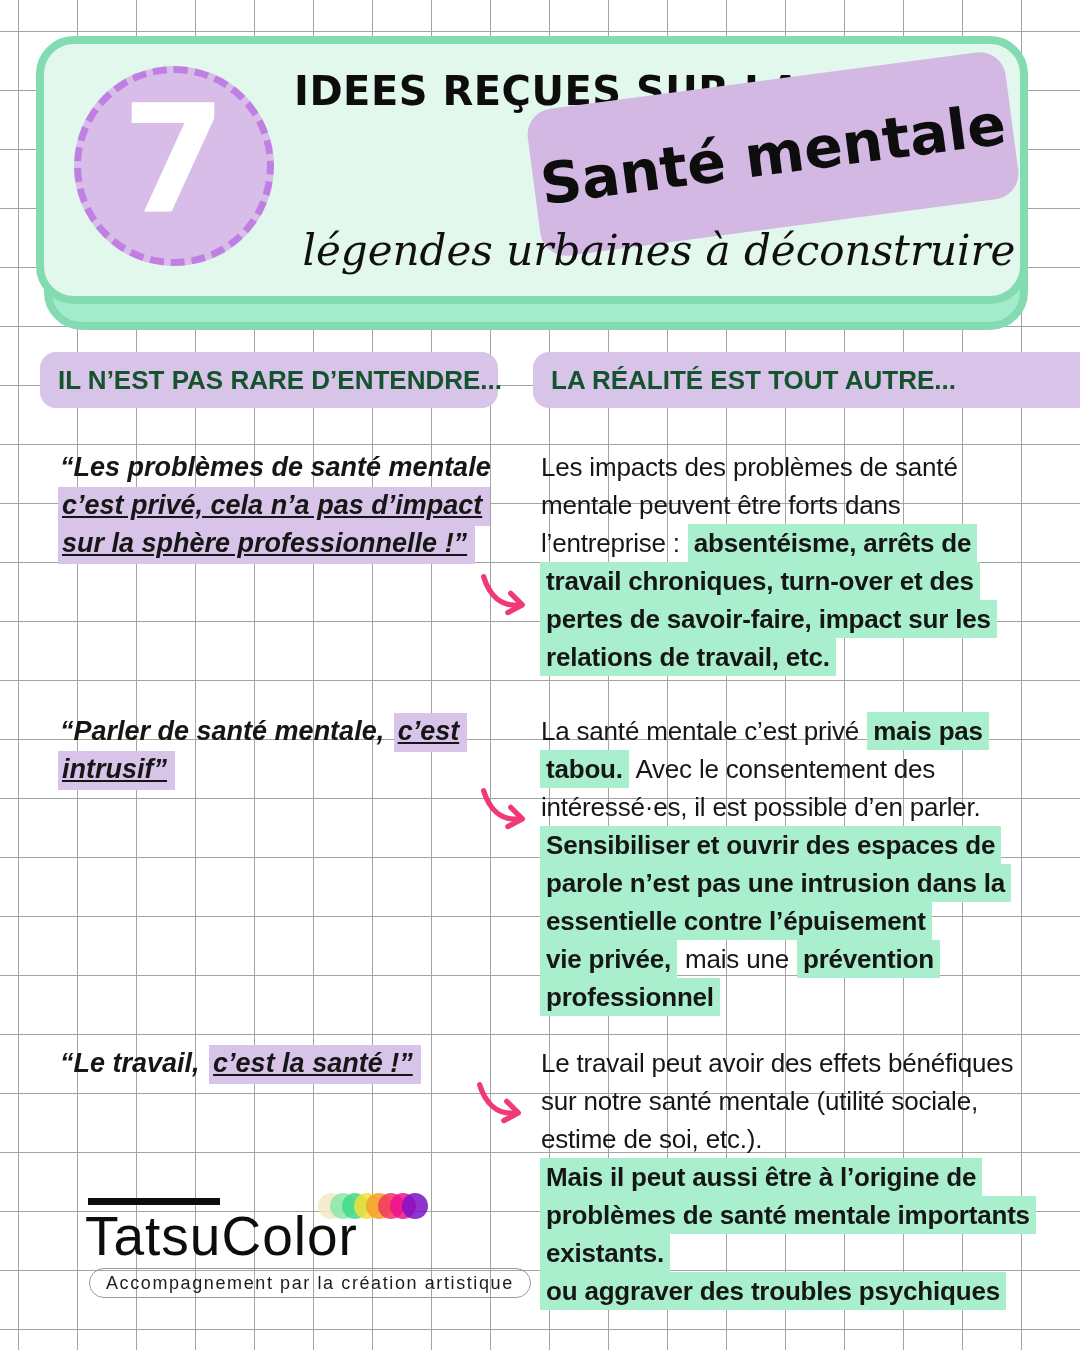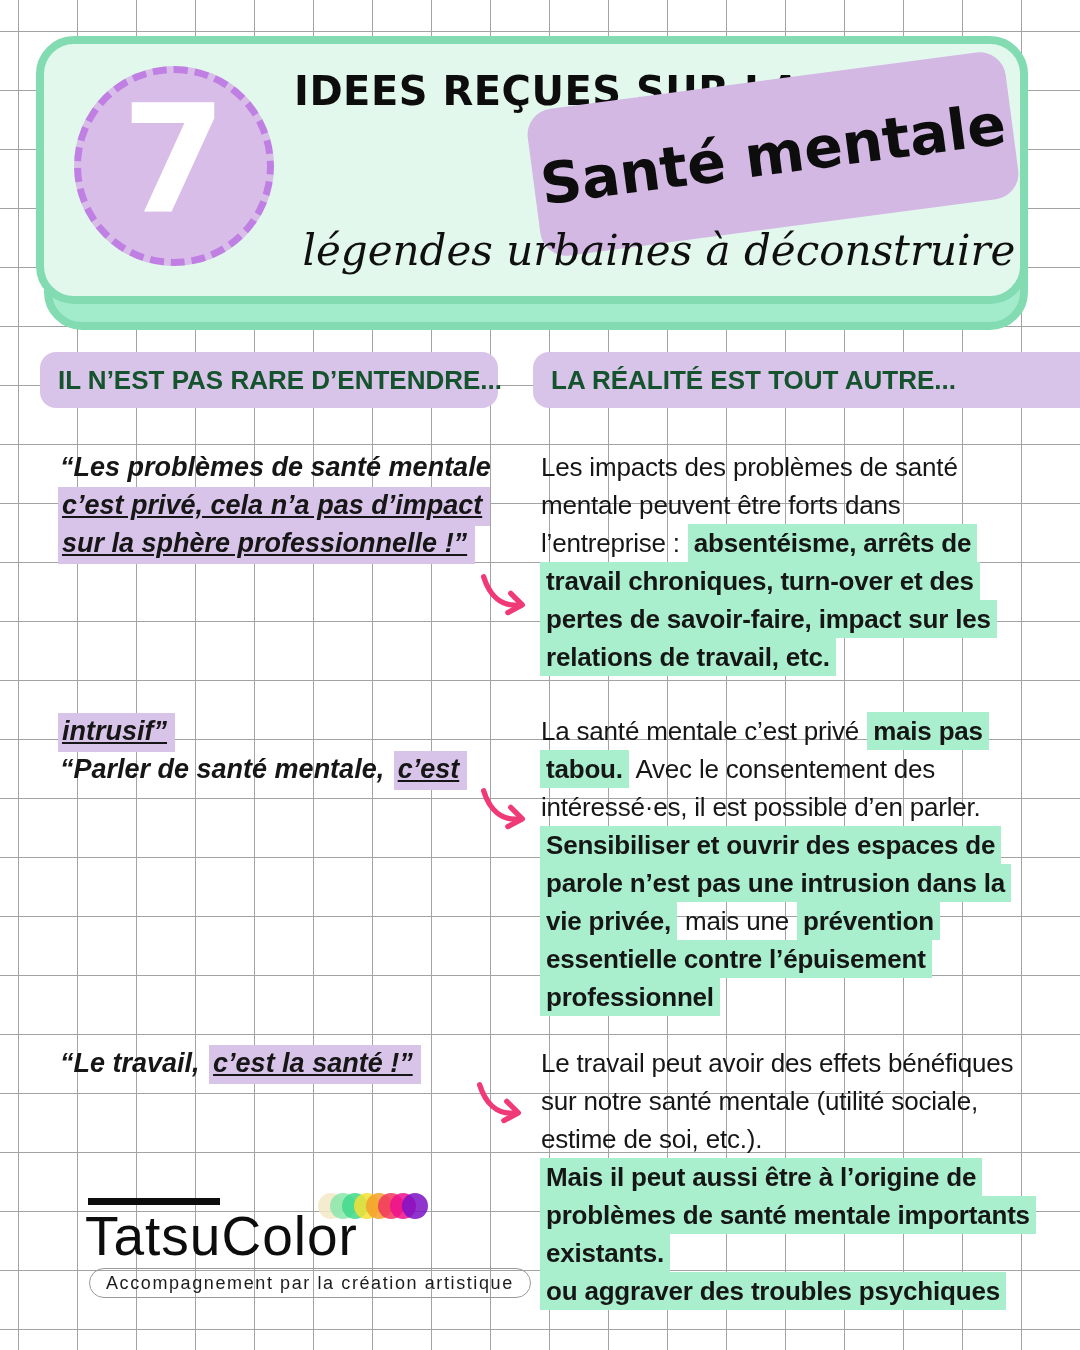--- a/index.html
+++ b/index.html
@@ -147,31 +147,31 @@
       <div class="line"><span class="hl b">relations de travail, etc.</span></div>
     </div>
   <div class="arrow ar1">
     <svg viewBox="0 0 60 48">
         <path d="M10 5 C 16 24, 28 36, 46 34"></path>
         <path d="M38 22 L50 34 L35 42"></path>
       </svg>
   </div>
 
   <div class="quote q2 rich">
+      <div class="line"><span>“Parler de santé mentale, </span><span class="hl">c’est</span></div>
       <div class="line"><span class="hl">intrusif”</span></div>
-      <div class="line"><span>“Parler de santé mentale, </span><span class="hl">c’est</span></div>
     </div>
   <div class="answer a2 rich">
       <div class="line"><span>La santé mentale c’est privé </span><span class="hl b">mais pas</span></div>
       <div class="line"><span class="hl b">tabou.</span><span> Avec le consentement des</span></div>
       <div class="line"><span>intéressé·es, il est possible d’en parler.</span></div>
       <div class="line"><span class="hl b">Sensibiliser et ouvrir des espaces de</span></div>
       <div class="line"><span class="hl b">parole n’est pas une intrusion dans la</span></div>
+      <div class="line"><span class="hl b">essentielle contre l’épuisement</span></div>
       <div class="line"><span class="hl b">vie privée,</span><span> mais une </span><span class="hl b">prévention</span></div>
-      <div class="line"><span class="hl b">essentielle contre l’épuisement</span></div>
       <div class="line"><span class="hl b">professionnel</span></div>
     </div>
   <div class="arrow ar2">
     <svg viewBox="0 0 60 48">
         <path d="M10 5 C 16 24, 28 36, 46 34"></path>
         <path d="M38 22 L50 34 L35 42"></path>
       </svg>
   </div>
 
   <div class="quote q3 rich">

